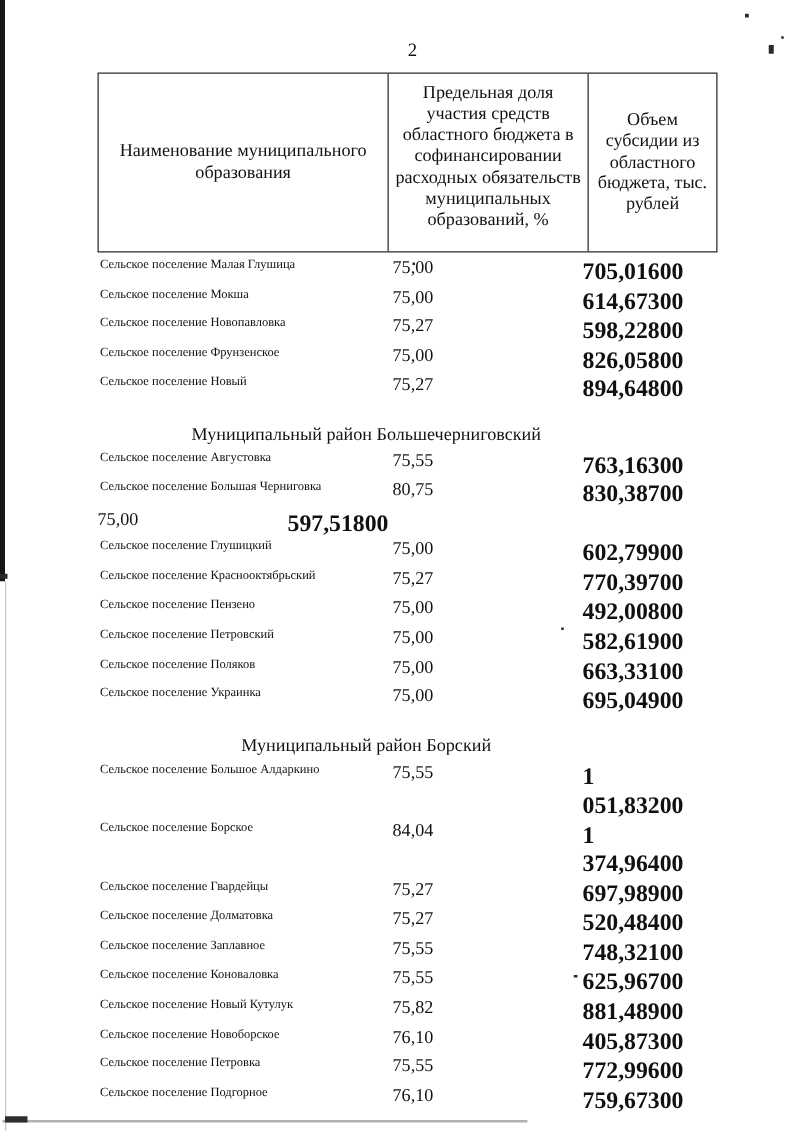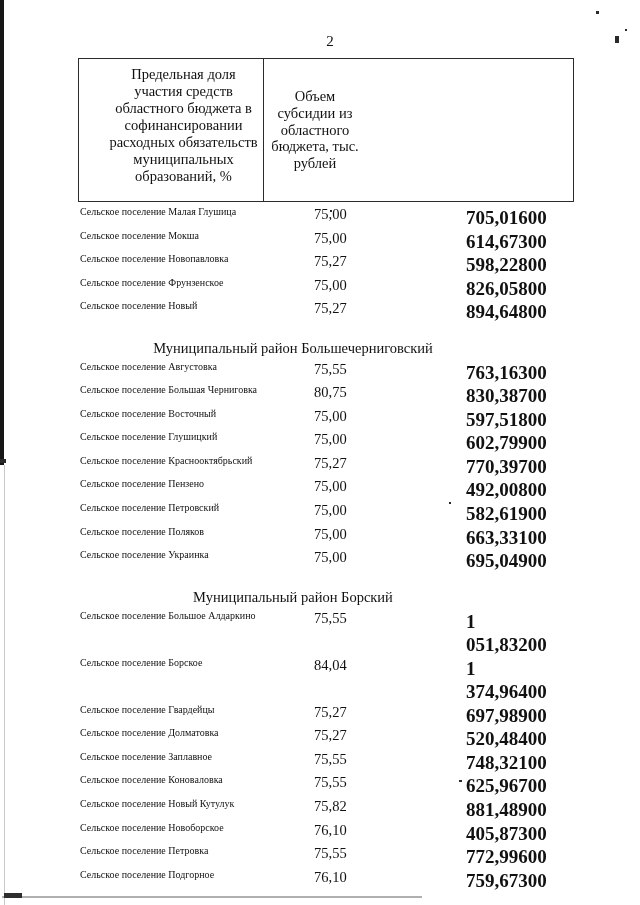--- a/index.html
+++ b/index.html
@@ -79,21 +79,21 @@
     box-sizing: border-box;
     padding: 0 4px;
     display: flex;
     align-items: center;
     justify-content: center;
     text-align: center;
     font-size: 14.5px;
     line-height: 1.17;
   }
   .hcell-name  { width: 232px; border-right: 1.3px solid #2b2b2b; }
-  .hcell-share { width: 160px; border-right: 1.3px solid #2b2b2b; align-items: flex-start; padding-top: 7px; margin-left: 25px; }
+  .hcell-share { width: 160px; border-right: 1.3px solid #2b2b2b; align-items: flex-start; padding-top: 7px; }
   .hcell-vol   { width: 102px; font-family: Liberation Serif, serif; }
 
   .body-rows {
     padding-top: 4px;
   }
   .row {
     display: flex;
     align-items: flex-start;
     min-height: 18px;
   }
@@ -141,20 +141,21 @@
 <div class="speck speck-f"></div>
 <div class="speck speck-g"></div>
 <div class="bottom-smudge"></div>
 <div class="bottom-smudge2"></div>
 
 <div class="page-number">2</div>
 
 <div class="doc-table">
 
   <div class="header-row">
+    <div class="hcell hcell-name">Наименование муниципального образования</div>
     <div class="hcell hcell-share">Предельная доля участия средств областного бюджета в софинансировании расходных обязательств муниципальных образований, %</div>
     <div class="hcell hcell-vol">Объем субсидии из областного бюджета, тыс. рублей</div>
   </div>
 
   <div class="body-rows">
       <div class="row">
         <div class="c-name">Сельское поселение Малая Глушица</div>
         <div class="c-share">75,00</div>
         <div class="c-vol">705,01600</div>
       </div>
@@ -183,21 +184,20 @@
         <div class="c-name">Сельское поселение Августовка</div>
         <div class="c-share">75,55</div>
         <div class="c-vol">763,16300</div>
       </div>
       <div class="row">
         <div class="c-name">Сельское поселение Большая Черниговка</div>
         <div class="c-share">80,75</div>
         <div class="c-vol">830,38700</div>
       </div>
       <div class="row">
-        <div class="c-name">Сельское поселение Восточный</div>
         <div class="c-share">75,00</div>
         <div class="c-vol">597,51800</div>
       </div>
       <div class="row">
         <div class="c-name">Сельское поселение Глушицкий</div>
         <div class="c-share">75,00</div>
         <div class="c-vol">602,79900</div>
       </div>
       <div class="row">
         <div class="c-name">Сельское поселение Краснооктябрьский</div>

